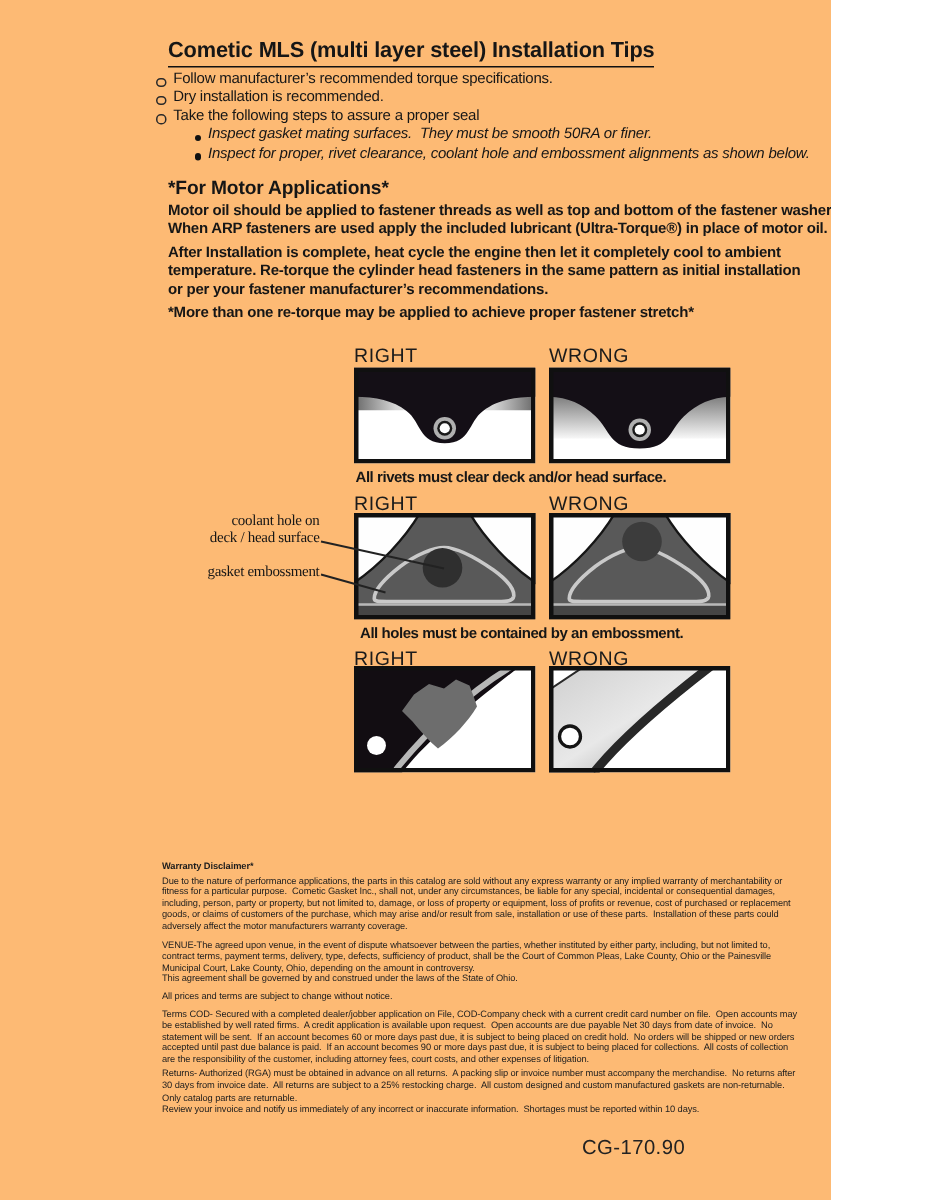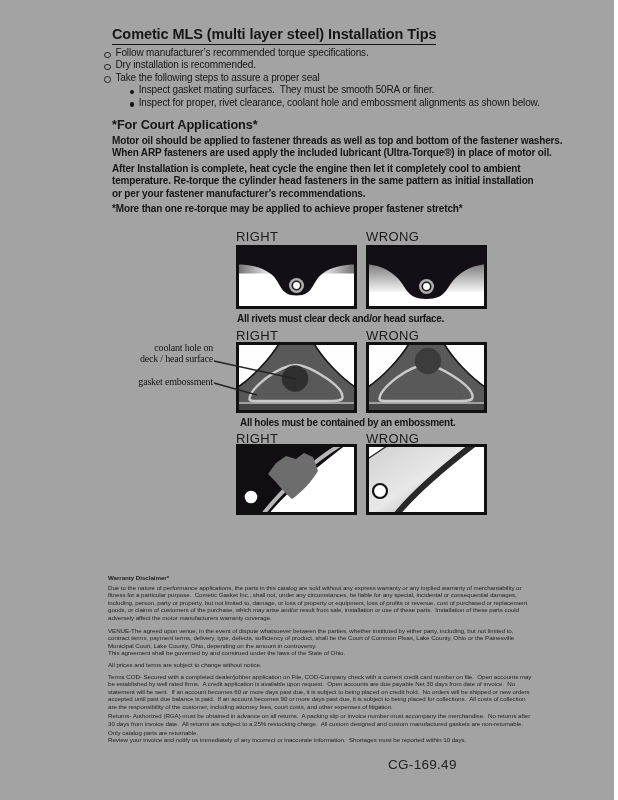--- a/index.html
+++ b/index.html
@@ -1,29 +1,29 @@
 <!DOCTYPE html>
 <html><head>
 <meta charset="utf-8">
 <style>
   html,body { margin:0; padding:0; background:#fff; }
   #page {
-    position:relative; width:614px; height:800px; background:#a3a3a3;
+    position:relative; width:554px; height:800px; background:#fdba74;
     font-family:"Liberation Sans","DejaVu Sans",sans-serif; color:#161616;
     overflow:hidden;
   }
   .abs { position:absolute; }
 
   .title {
     font-size:14.5px; font-weight:bold; letter-spacing:-0.1px;
     border-bottom:1.6px solid #111; padding-bottom:2px; white-space:pre;
   }
   .bullets { display:flex; flex-direction:column; }
   .b-row { display:flex; align-items:center; height:12.4px; }
-  .b-row.sub { padding-left:26px; }
+  .b-row.sub { padding-left:26px;font-style:italic; }
   .marker-open {
     width:4.5px; height:4.5px; border:1.1px solid #2a2a2a; border-radius:50%;
     margin:3.2px 5px 0 0; flex:0 0 auto;
   }
   .marker-dot {
     width:4.2px; height:4.2px; background:#111; border-radius:50%;
     margin:3.6px 4.5px 0 0; flex:0 0 auto;
   }
   .body-txt { font-size:10px; letter-spacing:-0.15px; white-space:pre; line-height:12.4px; }
   .h2 { font-size:12.8px; font-weight:bold; letter-spacing:-0.1px; white-space:pre; }
@@ -62,21 +62,21 @@
     <div class="b-row sub">
       <span class="marker-dot"></span>
       <span class="body-txt">Inspect gasket mating surfaces.  They must be smooth 50RA or finer.</span>
     </div>
     <div class="b-row sub">
       <span class="marker-dot"></span>
       <span class="body-txt">Inspect for proper, rivet clearance, coolant hole and embossment alignments as shown below.</span>
     </div>
   </div>
 
-  <div class="abs h2" style="left:112px; top:117px;">*For Court Applications*</div>
+  <div class="abs h2" style="left:112px; top:117px;">*For Motor Applications*</div>
   <div class="abs para" style="left:112px; top:135px;">Motor oil should be applied to fastener threads as well as top and bottom of the fastener washers.
 When ARP fasteners are used apply the included lubricant (Ultra-Torque®) in place of motor oil.</div>
   <div class="abs para" style="left:112px; top:163px;">After Installation is complete, heat cycle the engine then let it completely cool to ambient
 temperature. Re-torque the cylinder head fasteners in the same pattern as initial installation
 or per your fastener manufacturer’s recommendations.</div>
   <div class="abs para" style="left:112px; top:203px;">*More than one re-torque may be applied to achieve proper fastener stretch*</div>
 
   <div class="abs col-label" style="left:236px; top:229px;">RIGHT</div>
   <div class="abs col-label" style="left:366px; top:229px;">WRONG</div>
 
@@ -200,15 +200,15 @@
   <div class="abs legal" style="left:108px; top:672.5px;">Terms COD- Secured with a completed dealer/jobber application on File, COD-Company check with a current credit card number on file.  Open accounts may
 be established by well rated firms.  A credit application is available upon request.  Open accounts are due payable Net 30 days from date of invoice.  No
 statement will be sent.  If an account becomes 60 or more days past due, it is subject to being placed on credit hold.  No orders will be shipped or new orders
 accepted until past due balance is paid.  If an account becomes 90 or more days past due, it is subject to being placed for collections.  All costs of collection
 are the responsibility of the customer, including attorney fees, court costs, and other expenses of litigation.</div>
   <div class="abs legal" style="left:108px; top:712px;">Returns- Authorized (RGA) must be obtained in advance on all returns.  A packing slip or invoice number must accompany the merchandise.  No returns after
 30 days from invoice date.  All returns are subject to a 25% restocking charge.  All custom designed and custom manufactured gaskets are non-returnable.</div>
   <div class="abs legal" style="left:108px; top:728.5px;">Only catalog parts are returnable.
 Review your invoice and notify us immediately of any incorrect or inaccurate information.  Shortages must be reported within 10 days.</div>
 
-  <div class="abs page-code" style="left:388px; top:757px;">CG-169.49</div>
+  <div class="abs page-code" style="left:388px; top:757px;">CG-170.90</div>
 
 </div>
 
 </body></html>

